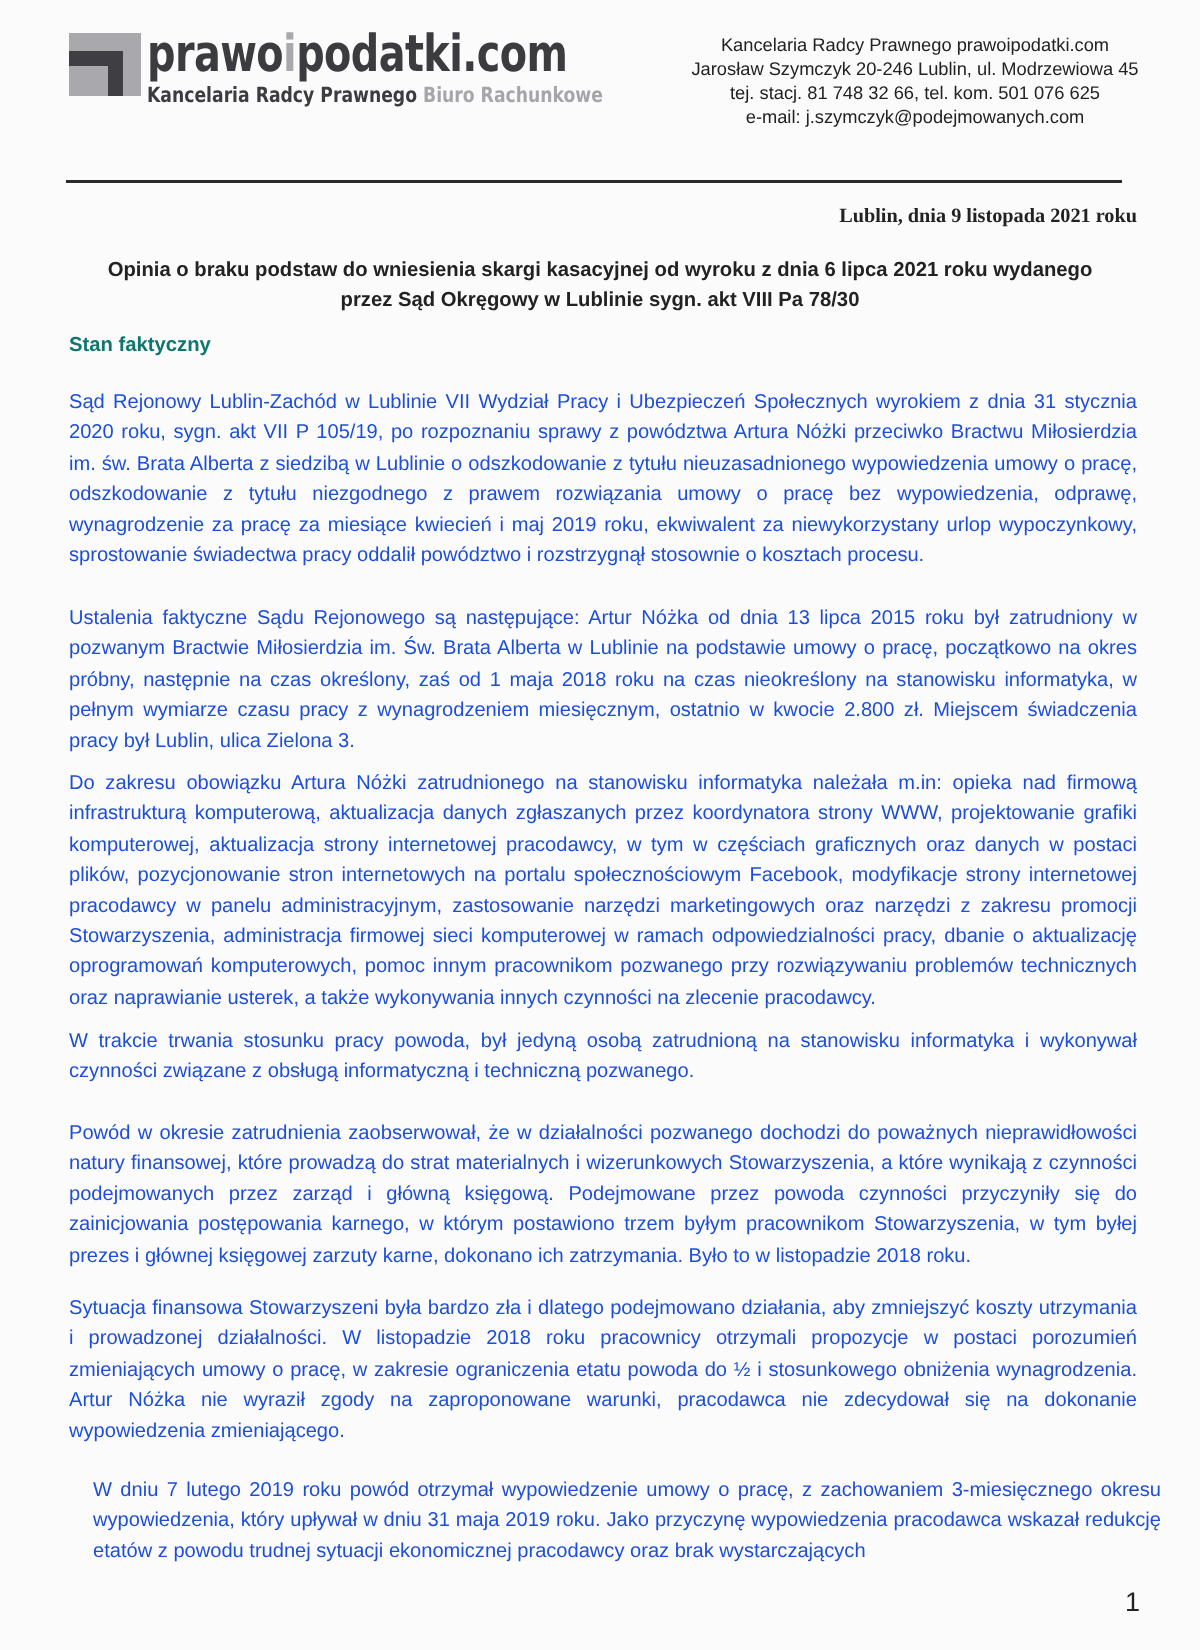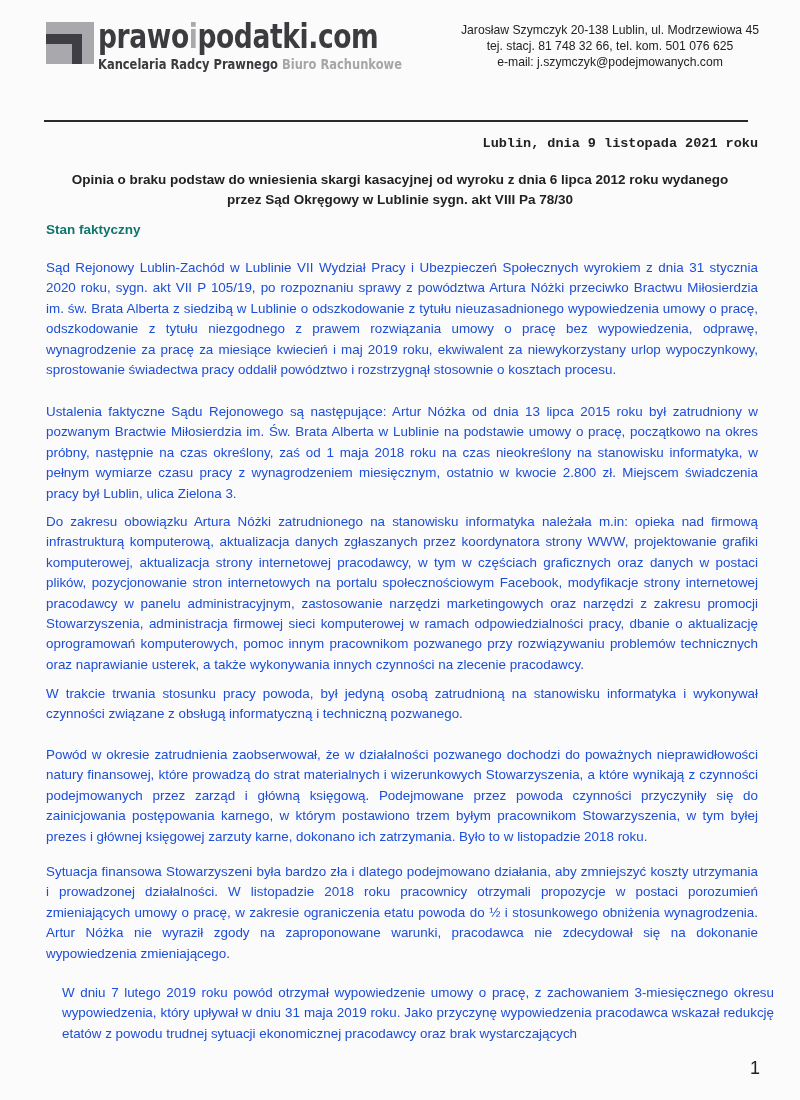--- a/index.html
+++ b/index.html
@@ -36,21 +36,21 @@
   .contact {
     position: absolute; left: 425px; top: 22px; width: 370px;
     text-align: center; font-size: 12.2px; line-height: 16px; color: #222;
   }
   .contact div { white-space: nowrap; }
 
   .rule { position: absolute; left: 44px; top: 120px; width: 704px; height: 2px; background: #2a2a2a; }
 
   .date {
     position: absolute; right: 42px; top: 136px;
-    font-family: Liberation Mono, monospace;
+    font-family: Liberation Serif, serif;
     font-weight: bold; font-size: 13.5px; color: #222;
   }
   .title {
     position: absolute; left: 40px; width: 720px; top: 170px;
     text-align: center; font-weight: bold; font-size: 13.5px; line-height: 20px; color: #222;
   }
   .section-heading {
     position: absolute; left: 46px; top: 222px;
     font-weight: bold; font-size: 13.5px; color: #0f766e;
   }
@@ -78,31 +78,32 @@
     <div class="logo-mark">
       <div class="sq-light"></div>
       <div class="sq-dark-h"></div>
       <div class="sq-dark-v"></div>
     </div>
     <div class="logo-name"><span>prawo</span><span class="dot-i">i</span><span>podatki.com</span></div>
     <div class="logo-sub"><span>Kancelaria Radcy Prawnego</span> <span class="light">Biuro Rachunkowe</span></div>
   </div>
 
   <div class="contact">
-    <div>Jarosław Szymczyk 20-138 Lublin, ul. Modrzewiowa 45</div>
+    <div>Kancelaria Radcy Prawnego prawoipodatki.com</div>
+    <div>Jarosław Szymczyk 20-246 Lublin, ul. Modrzewiowa 45</div>
     <div>tej. stacj. 81 748 32 66, tel. kom. 501 076 625</div>
     <div>e-mail: j.szymczyk@podejmowanych.com</div>
   </div>
 
   <div class="rule"></div>
 
   <div class="date">Lublin, dnia 9 listopada 2021 roku</div>
 
   <div class="title">
-    <div>Opinia o braku podstaw do wniesienia skargi kasacyjnej od wyroku z dnia 6 lipca 2012 roku  wydanego</div>
+    <div>Opinia o braku podstaw do wniesienia skargi kasacyjnej od wyroku z dnia 6 lipca 2021 roku  wydanego</div>
     <div>przez Sąd Okręgowy w Lublinie sygn. akt VIII Pa 78/30</div>
   </div>
 
   <div class="section-heading">Stan faktyczny</div>
 
   <p class="body-text p1" style="margin:0">Sąd Rejonowy Lublin-Zachód w Lublinie VII Wydział Pracy i Ubezpieczeń Społecznych wyrokiem z dnia 31 stycznia 2020 roku, sygn. akt VII P 105/19, po rozpoznaniu sprawy z powództwa Artura Nóżki przeciwko Bractwu Miłosierdzia im. św. Brata Alberta z siedzibą w Lublinie o odszkodowanie z tytułu nieuzasadnionego wypowiedzenia umowy o pracę, odszkodowanie z tytułu niezgodnego z prawem rozwiązania umowy o pracę bez wypowiedzenia, odprawę, wynagrodzenie za pracę za miesiące kwiecień i maj 2019 roku, ekwiwalent za niewykorzystany urlop wypoczynkowy, sprostowanie świadectwa pracy oddalił powództwo i rozstrzygnął stosownie o kosztach procesu.</p>
   <p class="body-text p2" style="margin:0">Ustalenia faktyczne Sądu Rejonowego są następujące: Artur Nóżka od dnia 13 lipca 2015 roku był zatrudniony w pozwanym Bractwie Miłosierdzia im. Św. Brata Alberta w Lublinie na podstawie umowy o pracę, początkowo na okres próbny, następnie na czas określony, zaś od 1 maja 2018 roku na czas nieokreślony na stanowisku informatyka, w pełnym wymiarze czasu pracy z wynagrodzeniem miesięcznym, ostatnio w kwocie 2.800 zł. Miejscem świadczenia pracy był Lublin, ulica Zielona 3.</p>
   <p class="body-text p3" style="margin:0">Do zakresu obowiązku Artura Nóżki zatrudnionego na stanowisku informatyka należała m.in: opieka nad firmową infrastrukturą komputerową, aktualizacja danych zgłaszanych przez koordynatora strony WWW, projektowanie grafiki komputerowej, aktualizacja strony internetowej pracodawcy, w tym w częściach graficznych oraz danych w postaci plików, pozycjonowanie stron internetowych na portalu społecznościowym Facebook, modyfikacje strony internetowej pracodawcy w panelu administracyjnym, zastosowanie narzędzi marketingowych oraz narzędzi z zakresu promocji Stowarzyszenia, administracja firmowej sieci komputerowej w ramach odpowiedzialności pracy, dbanie o aktualizację oprogramowań komputerowych, pomoc innym pracownikom pozwanego przy rozwiązywaniu problemów technicznych oraz naprawianie usterek, a także wykonywania innych czynności na zlecenie pracodawcy.</p>
   <p class="body-text p4" style="margin:0">W trakcie trwania stosunku pracy powoda, był jedyną osobą zatrudnioną na stanowisku informatyka i wykonywał czynności związane z obsługą informatyczną i techniczną pozwanego.</p>
   <p class="body-text p5" style="margin:0">Powód w okresie zatrudnienia zaobserwował, że w działalności pozwanego dochodzi do poważnych nieprawidłowości natury finansowej, które prowadzą do strat materialnych i wizerunkowych Stowarzyszenia, a które wynikają z czynności podejmowanych przez zarząd i główną księgową. Podejmowane przez powoda czynności  przyczyniły się do zainicjowania postępowania karnego, w którym postawiono trzem byłym pracownikom Stowarzyszenia, w tym byłej prezes i głównej księgowej zarzuty karne, dokonano ich zatrzymania. Było to w listopadzie 2018 roku.</p>

